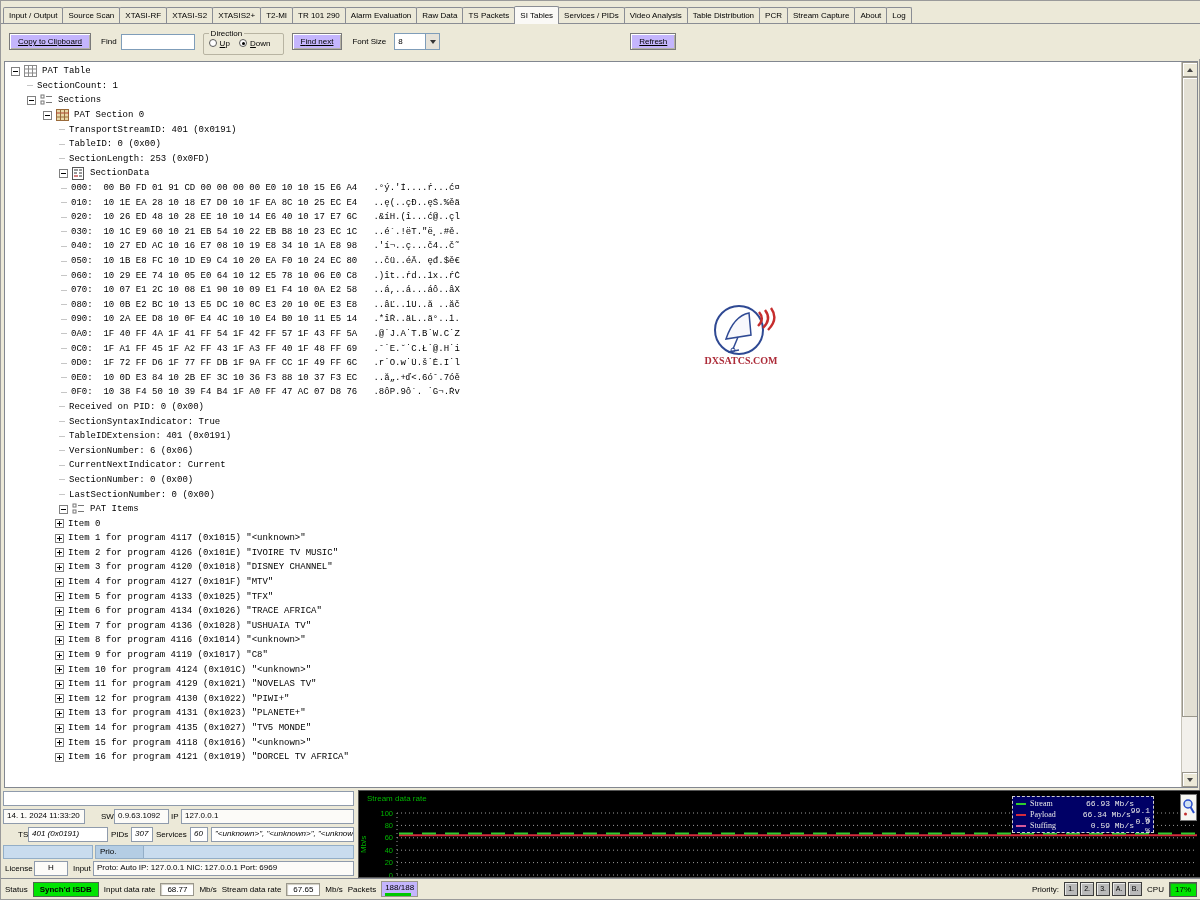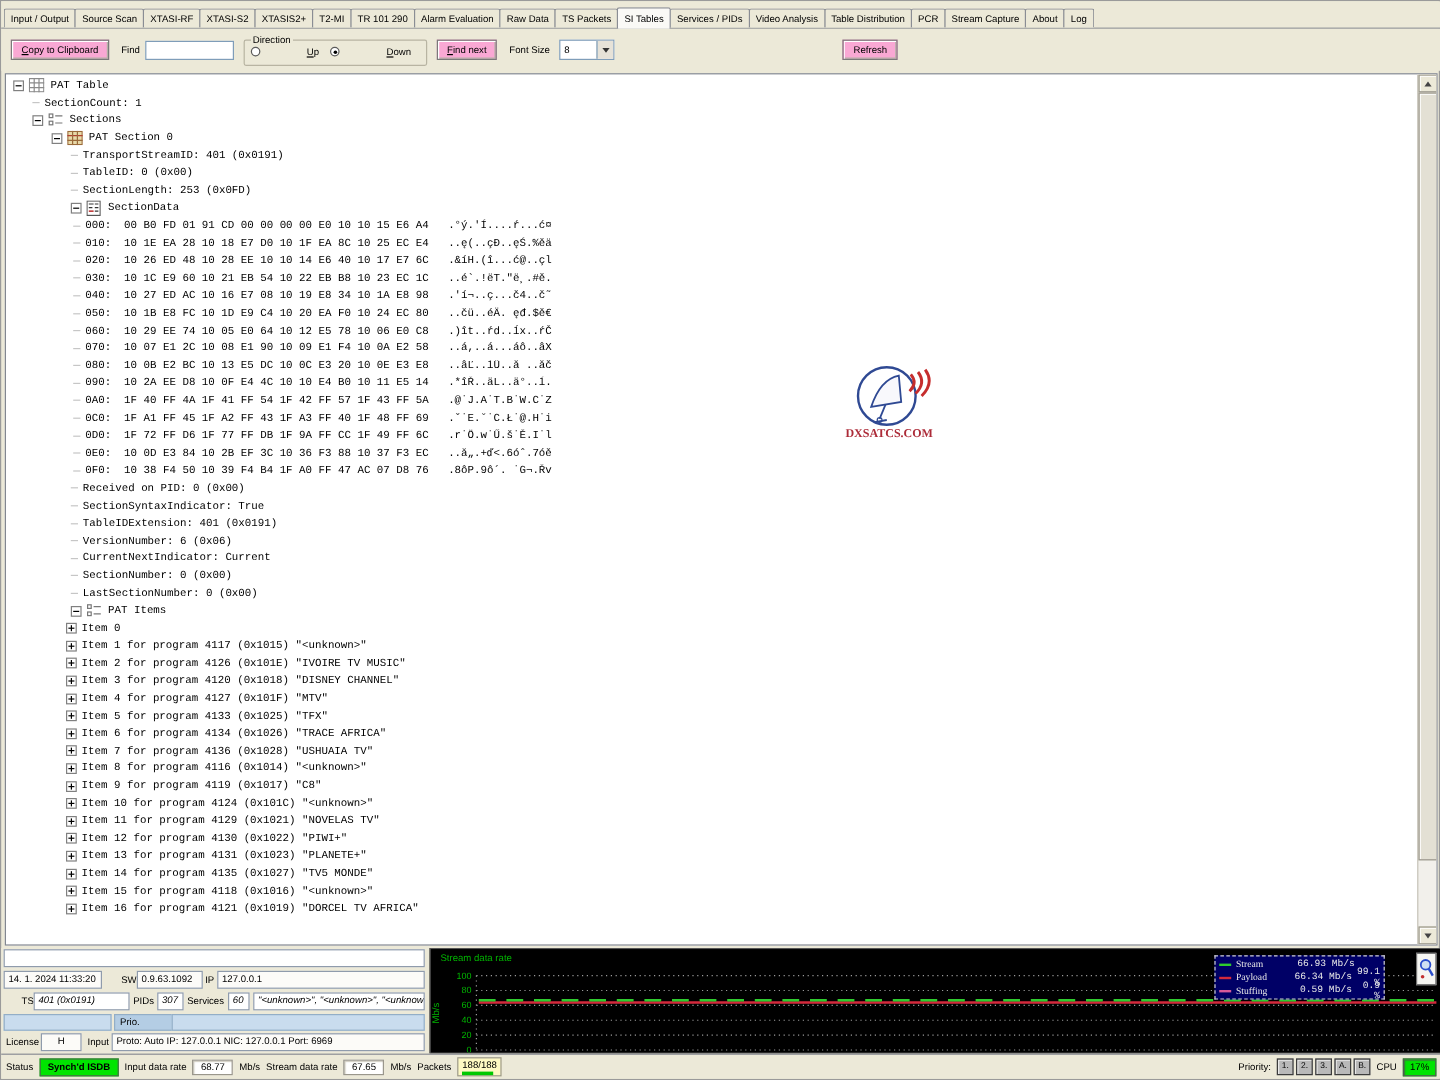--- a/index.html
+++ b/index.html
@@ -7,27 +7,27 @@
   body { background:#ece9d8; font-family:"Liberation Sans", sans-serif; font-size:8px; color:#000; position:relative; }
   .app { position:absolute; inset:0; border:1px solid #9a9a9a; background:#ece9d8; }
 
   
   .tabbar { position:absolute; left:0; top:0; width:1200px; height:23px; display:flex; align-items:flex-end; padding-left:2px; border-bottom:1px solid #8a8d94; background:#ece9d8; }
   .tab { border:1px solid #8a8d94; border-bottom:none; border-radius:2px 2px 0 0; background:#ece9d8; padding:3px 5px 3px; margin-right:-1px; white-space:nowrap; cursor:default; position:relative; }
   .tab.active { background:#faf9f6; padding-top:4px; margin-bottom:-1px; padding-bottom:4px; z-index:2; }
 
   
   .toolbar { position:absolute; left:0; top:23px; width:1200px; height:35px; display:flex; align-items:center; padding-left:8px; background:#ece9d8; }
-  .btn { display:inline-block; font-family:"Liberation Sans",sans-serif; font-size:8px; background:#f9a8d4; border:1px solid #7a7a7a; box-shadow:inset 1px 1px 0 #ffffff, inset -1px -1px 0 #b5b2a6; padding:3px 8px; cursor:default; }
+  .btn { display:inline-block; font-family:"Liberation Sans",sans-serif; font-size:8px; background:#c4b5fd; border:1px solid #7a7a7a; box-shadow:inset 1px 1px 0 #ffffff, inset -1px -1px 0 #b5b2a6; padding:3px 8px; cursor:default;text-decoration:underline; }
   .ul::first-letter { text-decoration:underline; }
   .lbl { margin:0 4px 0 10px; }
   .txt { width:74px; height:16px; border:1px solid #7f9db9; background:#fff; font-size:8px; padding:1px 2px; font-family:"Liberation Sans",sans-serif; }
   fieldset.dir { border:1px solid #b8b4a2; border-radius:2px; margin-left:8px; padding:1px 5px 3px; height:26px; }
   fieldset.dir legend { padding:0 2px; font-size:8px; }
-  .radio { display:inline-flex; align-items:center; margin-right:7px; cursor:default;gap:36px; }
+  .radio { display:inline-flex; align-items:center; margin-right:7px; cursor:default; }
   .rb { width:8px; height:8px; border-radius:50%; border:1px solid #5a5a5a; background:#fff; margin-right:3px; position:relative; }
   .rb.sel::after { content:''; position:absolute; left:2px; top:2px; width:3px; height:3px; border-radius:50%; background:#000; }
   .combo { display:inline-flex; width:46px; height:17px; border:1px solid #7f9db9; background:#fff; align-items:center; margin-left:4px; }
   .combo-val { flex:1; padding-left:3px; }
   .combo-btn { width:14px; height:15px; background:#e6e2d8; border-left:1px solid #7f9db9; display:flex; align-items:center; justify-content:center; }
   .arrow-down { width:0; height:0; border-left:3px solid transparent; border-right:3px solid transparent; border-top:4px solid #333; }
   .refresh { margin-left:190px; }
 
   
   .treewrap { position:absolute; left:3px; top:60px; width:1194px; height:727px; background:#fff; border:1px solid #828790; overflow:hidden; }
@@ -58,29 +58,29 @@
   .fld.white { background:#fff;font-style:italic; }
   .ilbl { position:absolute; padding-top:3px; }
   .bluefld { position:absolute; background:#c9dcee; border:1px solid #93aec7; height:14px; }
   .priobox { position:absolute; background:#b4cde4; border:1px solid #93aec7; height:14px; padding:1px 4px; }
 
   .chartpane { position:absolute; left:357px; top:0; width:843px; height:88px; background:#000; border:1px solid #555; }
   .legend { position:absolute; right:46px; top:5px; width:142px; background:#000066; border:1px dashed #cfcfcf; padding:1px 3px; font-family:"Liberation Mono",monospace; font-size:8px; color:#e8e8e8; }
   .leg-row { display:flex; align-items:center; height:11px; }
   .leg-dash { width:10px; border-top:2px solid #0c0; margin-right:4px; flex:none; }
   .leg-name { width:46px;font-family:Liberation Serif, serif; }
-  .leg-val { width:58px; text-align:center; }
+  .leg-val { width:58px; text-align:right; }
   .leg-pct { flex:1; text-align:right; }
   .magbtn { position:absolute; right:3px; top:3px; width:17px; height:27px; background:#f6f6f2; border:1px solid #777; padding:0; display:flex; align-items:center; justify-content:center; }
 
   
   .statusbar { position:absolute; left:0; top:877px; width:1200px; height:21px; background:#ece9d8; border-top:1px solid #8a8d94; display:flex; align-items:center; padding:0 4px; gap:5px; }
   .sb-val { background:#fff; border:1px solid #9a978c; box-shadow:inset 1px 1px 1px #cfccc0; padding:1px 4px; min-width:34px; text-align:center; }
   .sb-green { background:#00e400; border:1px solid #4a6a4a; padding:2px 6px; font-weight:bold; color:#000; }
-  .pkt { border:1px solid #9a978c; background:#fef9c3; padding:1px 3px 0; line-height:9px; }
+  .pkt { border:1px solid #9a978c; background:#c4b5fd; padding:1px 3px 0; line-height:9px; }
   .pktbar { height:3px; width:26px; background:#00c800; margin-top:1px; }
   .spacer { flex:1; }
   .prio-btn { width:14px; height:14px; background:#b9b9b9; border:1px solid #3c3c3c; box-shadow:inset 1px 1px 0 #e9e9e9; font-size:7px; text-align:center; line-height:12px; padding:0; }
   .cpu-badge { background:#00e400; border:1px solid #555; box-shadow:inset 1px 1px 1px #3a7a3a; padding:2px 5px; color:#000; }
 </style>
 </head>
 <body>
 
 <div class="app">
 

